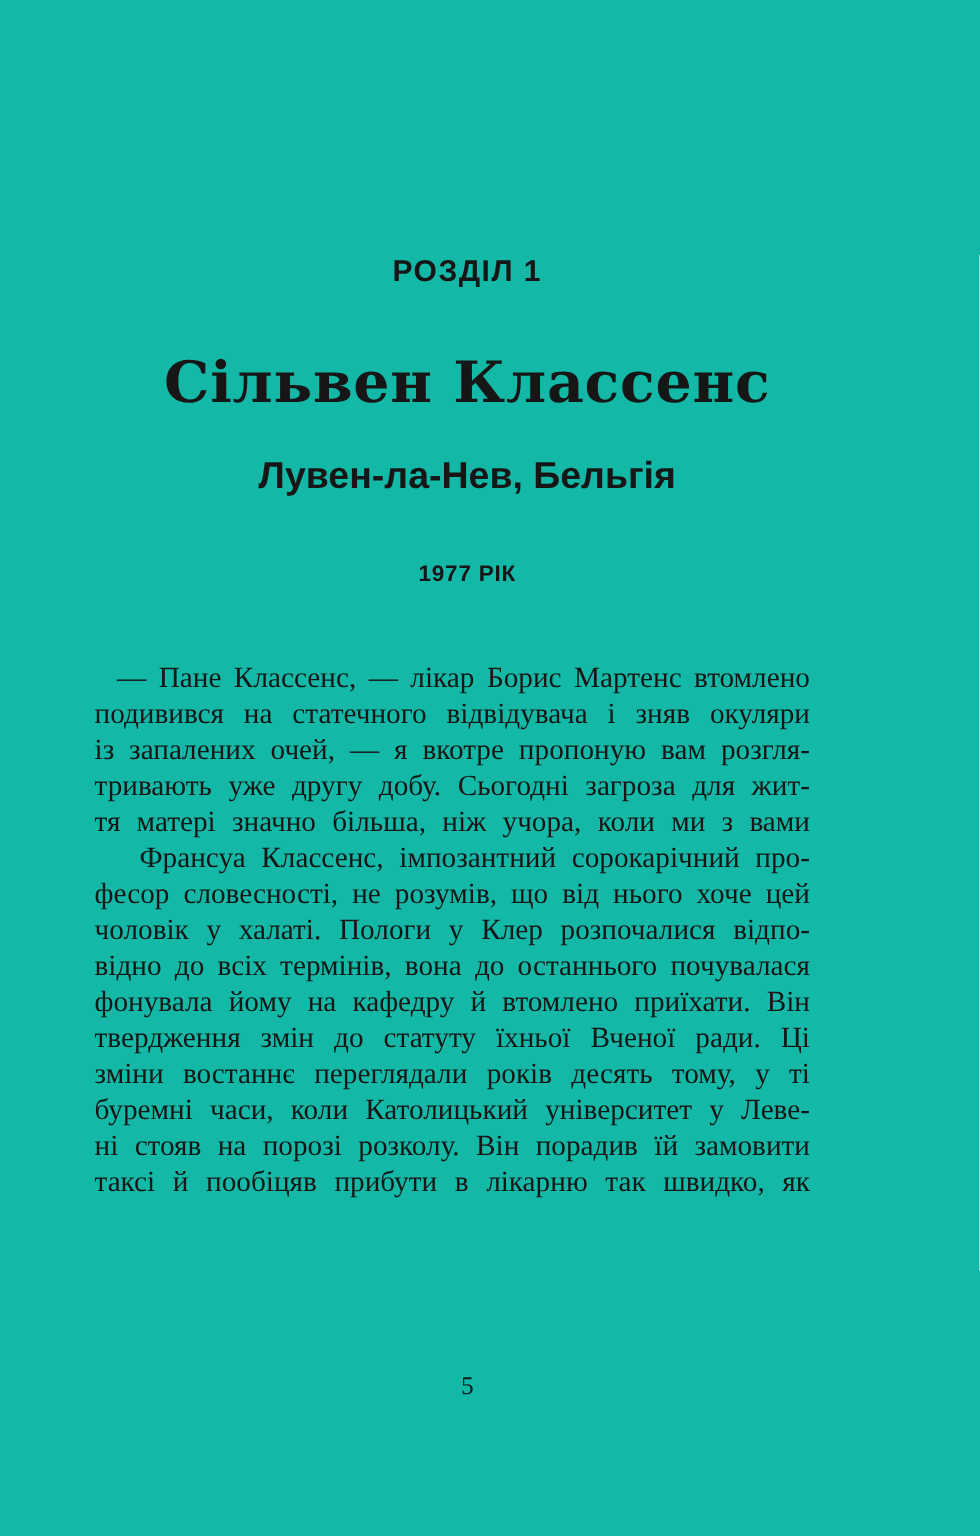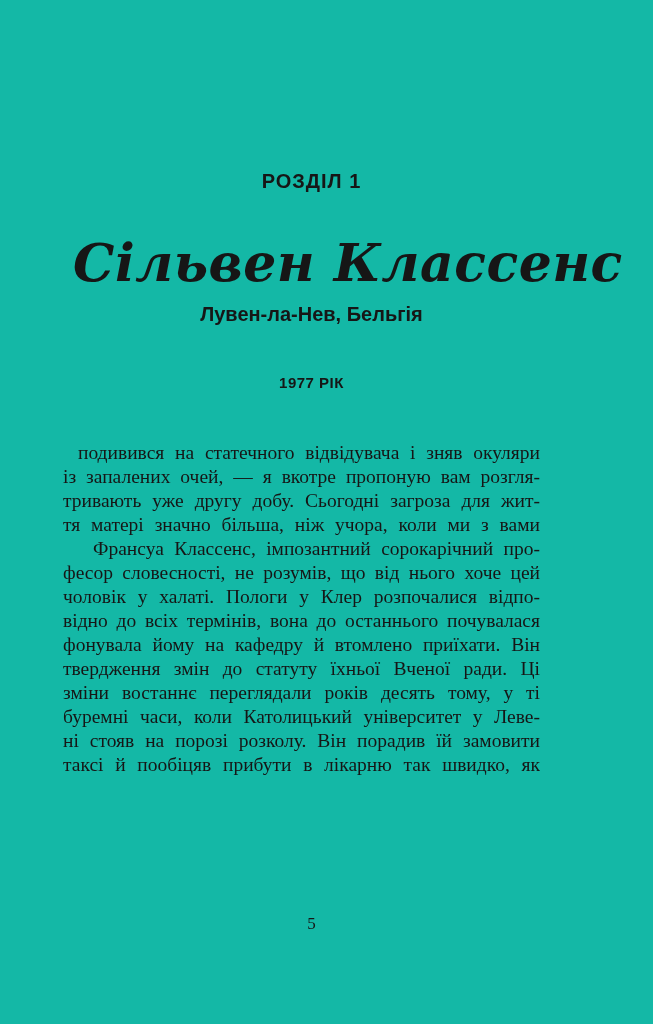--- a/index.html
+++ b/index.html
@@ -23,30 +23,29 @@
   .chapter-label {
     top: 170px;
     font-family: "Liberation Sans", sans-serif;
     font-weight: 700;
     font-size: 20px;
     letter-spacing: 1px;
   }
   .chapter-title {
     top: 232px;
     font-family: "DejaVu Serif", serif;
-    font-style: italic;
     font-weight: 700;
-    font-size: 52px;
+    font-size: 38px;
     letter-spacing: 0.5px;
   }
   .chapter-location {
     top: 303px;
     font-family: "Liberation Sans", sans-serif;
     font-weight: 700;
-    font-size: 20px;
+    font-size: 25px;
   }
   .chapter-year {
     top: 374px;
     font-family: "Liberation Sans", sans-serif;
     font-weight: 700;
     font-size: 15px;
     letter-spacing: 0.5px;
   }
   .body-text {
     position: absolute;
@@ -76,20 +75,21 @@
 </head>
 <body>
 
 <div class="page">
   <div class="heading chapter-label">РОЗДІЛ 1</div>
   <div class="heading chapter-title">Сільвен Классенс</div>
   <div class="heading chapter-location">Лувен-ла-Нев, Бельгія</div>
   <div class="heading chapter-year">1977 РІК</div>
   <div class="body-text">
       <div class="para">
+        <div class="line just">— Пане Классенс, — лікар Борис Мартенс втомлено</div>
         <div class="line just">подивився на статечного відвідувача і зняв окуляри</div>
         <div class="line just">із запалених очей, — я вкотре пропоную вам розгля-</div>
         <div class="line just">тривають уже другу добу. Сьогодні загроза для жит-</div>
         <div class="line just">тя матері значно більша, ніж учора, коли ми з вами</div>
       </div>
       <div class="para">
         <div class="line just">Франсуа Классенс, імпозантний сорокарічний про-</div>
         <div class="line just">фесор словесності, не розумів, що від нього хоче цей</div>
         <div class="line just">чоловік у халаті. Пологи у Клер розпочалися відпо-</div>
         <div class="line just">відно до всіх термінів, вона до останнього почувалася</div>

